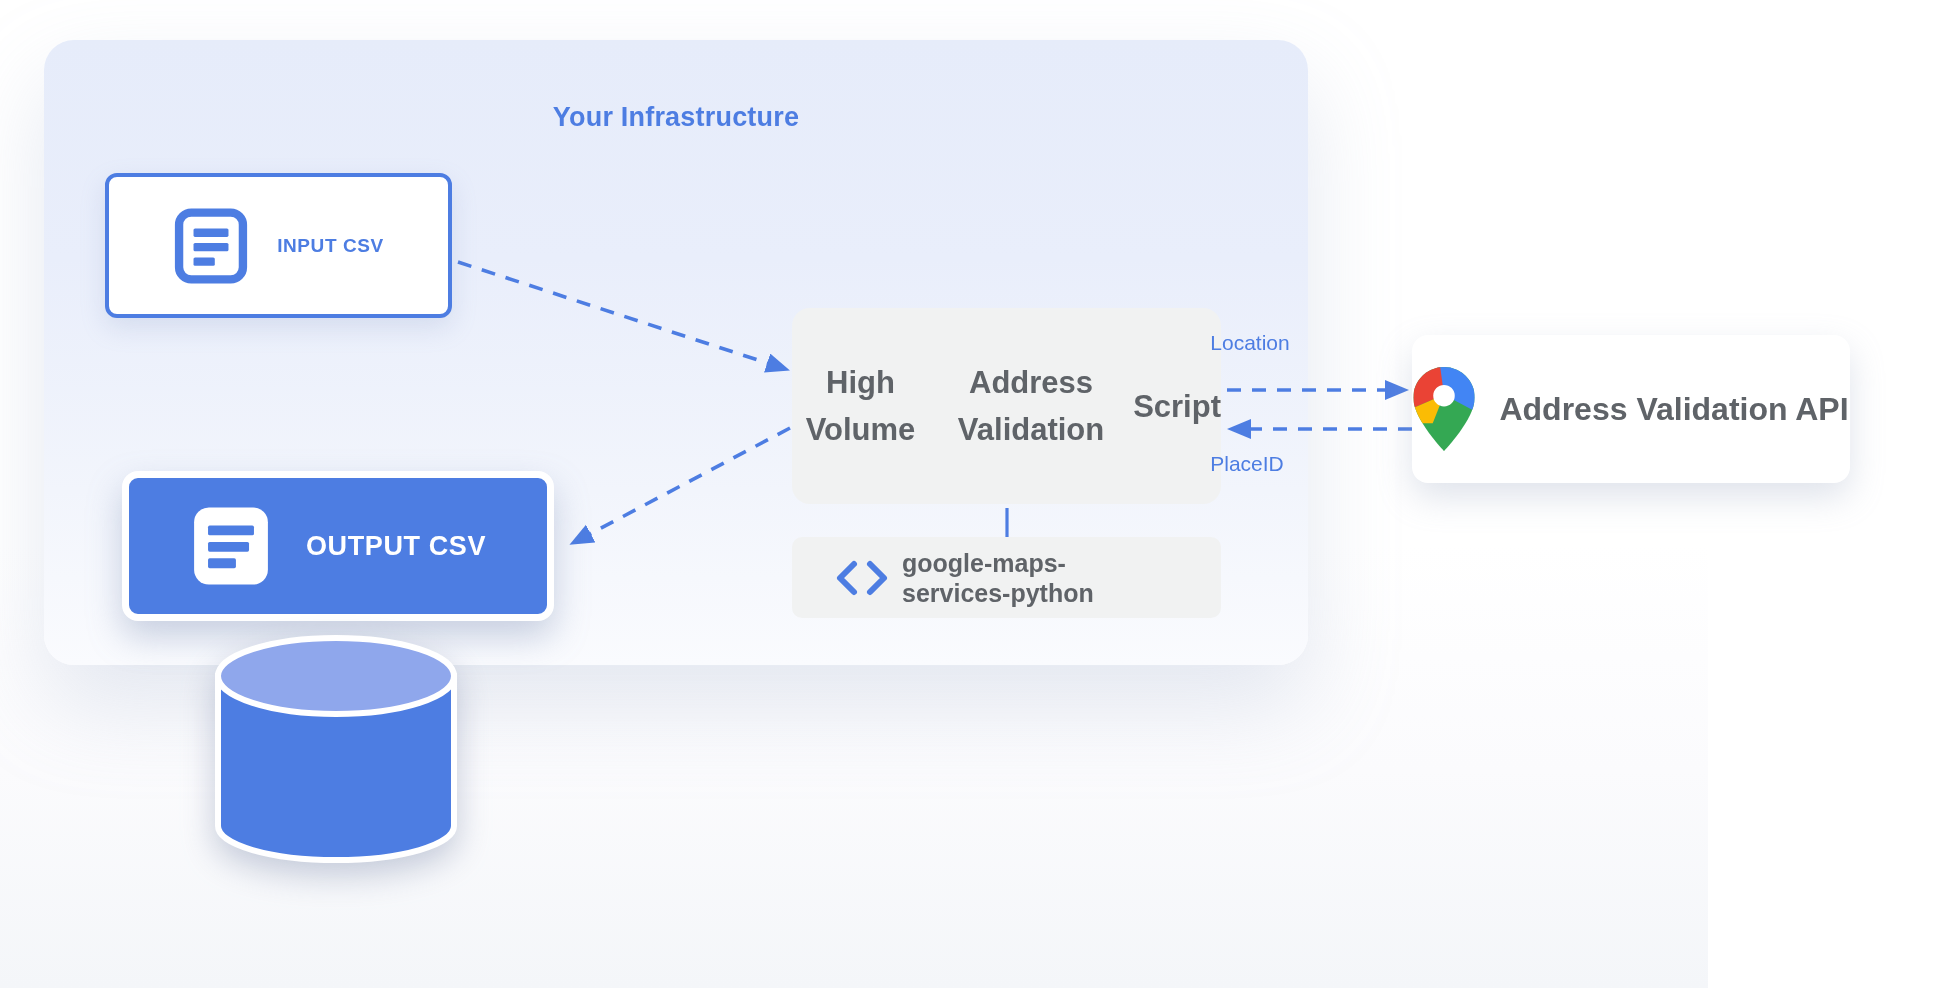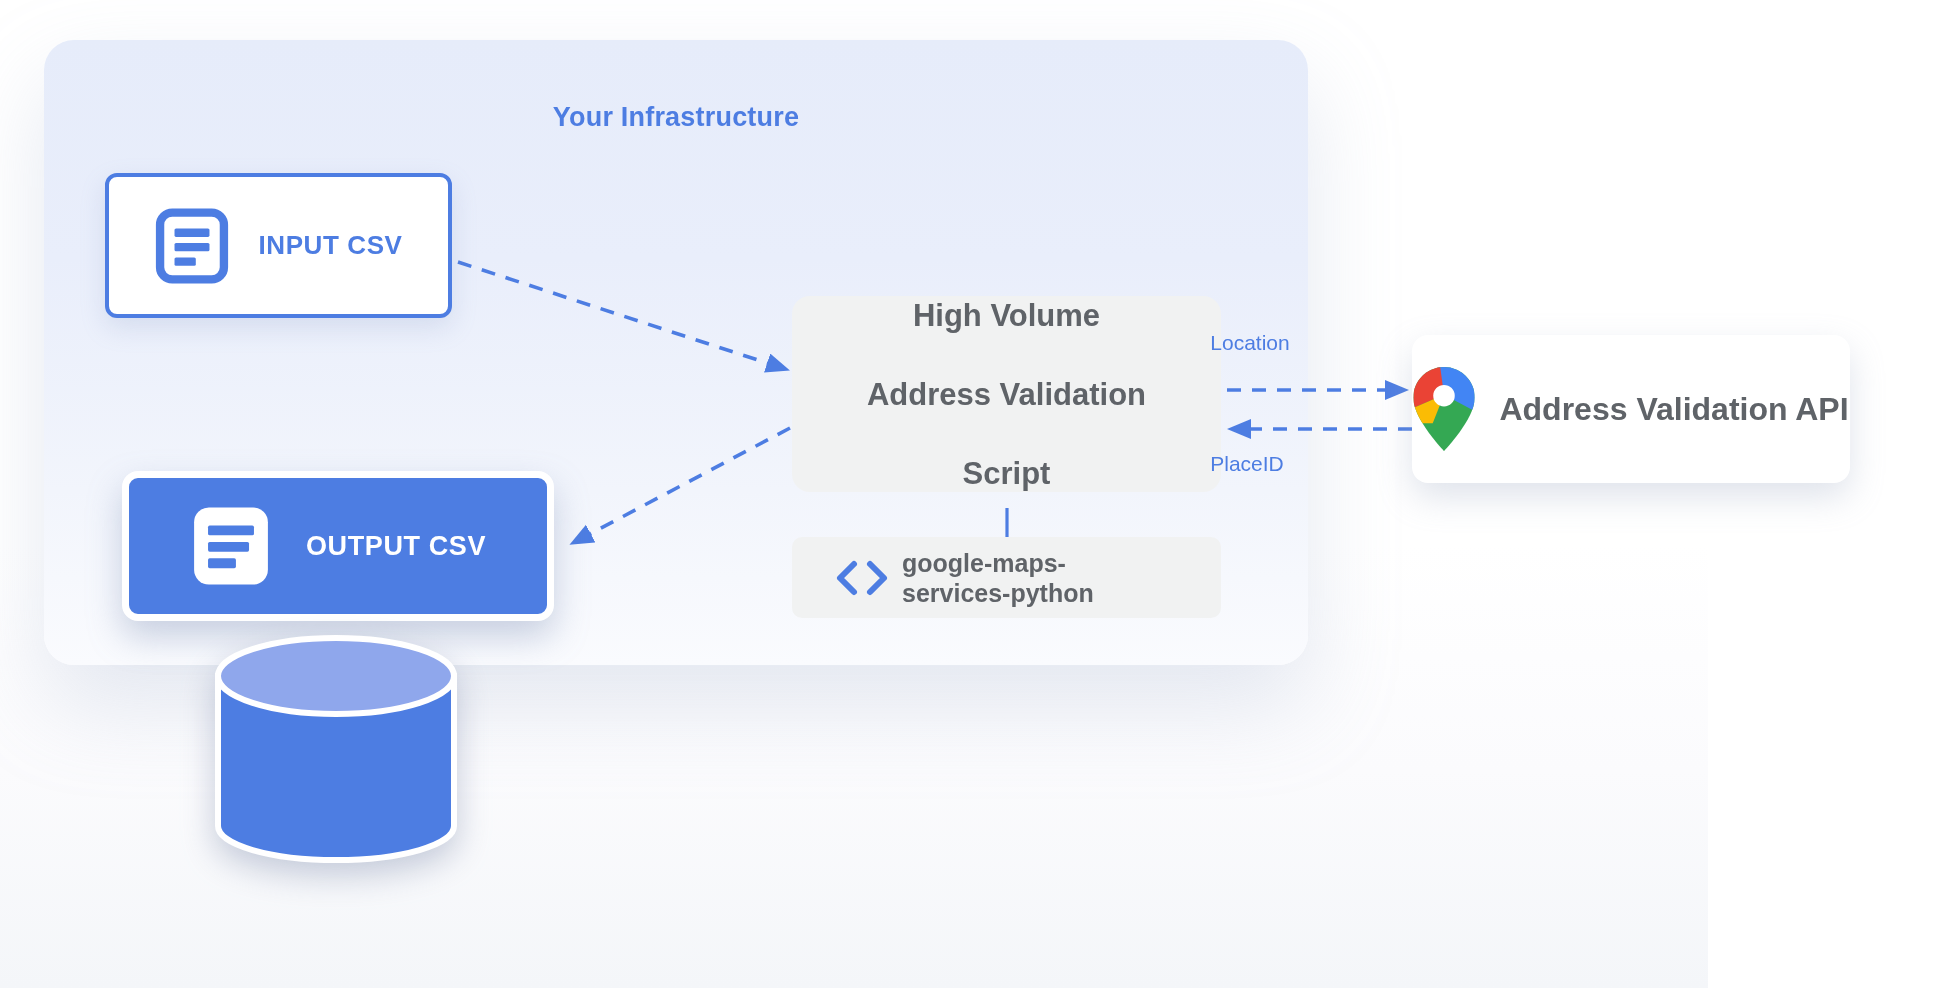--- a/index.html
+++ b/index.html
@@ -30,34 +30,33 @@
   .dash{stroke:var(--blue);stroke-width:3.6;fill:none;stroke-dasharray:14 11;}
   .solid{stroke:var(--blue);stroke-width:3.2;fill:none;}
 
   .node{position:absolute;display:flex;align-items:center;justify-content:center;}
 
   .input-node{
     left:105px;top:173px;width:347px;height:145px;gap:28px;
     background:#ffffff;border:4px solid var(--blue);border-radius:12px;
     box-shadow:0 10px 26px rgba(125,145,190,.20);
   }
-  .input-node .label{color:var(--blue);font-size:26px;font-weight:bold;letter-spacing:.6px;}
+  .input-node .label{color:var(--blue);font-size:19px;font-weight:bold;letter-spacing:.6px;}
 
   .output-node{
     left:122px;top:471px;width:432px;height:150px;gap:34px;
     background:var(--blue);border:7px solid #ffffff;border-radius:16px;
     box-shadow:0 16px 34px rgba(120,140,180,.38);
   }
   .output-node .label{color:#ffffff;font-size:27px;font-weight:bold;letter-spacing:.6px;}
 
   .script-node{
-    left:792px;top:296px;width:429px;height:196px;
+    left:792px;top:308px;width:429px;height:196px;
     background:var(--gray-fill);border-radius:18px;
-    flex-direction:column;
-    gap:32px;
+    flex-direction:row;
   }
   .script-node .line{color:var(--gray-text);font-size:31px;font-weight:bold;line-height:47px;text-align:center;}
 
   .library-node{
     left:792px;top:537px;width:429px;height:81px;
     background:var(--gray-fill);border-radius:10px;
     justify-content:flex-start;padding-left:42px;gap:12px;
   }
   .library-node .lines div{color:var(--gray-text);font-size:25px;font-weight:bold;line-height:30px;}
 

